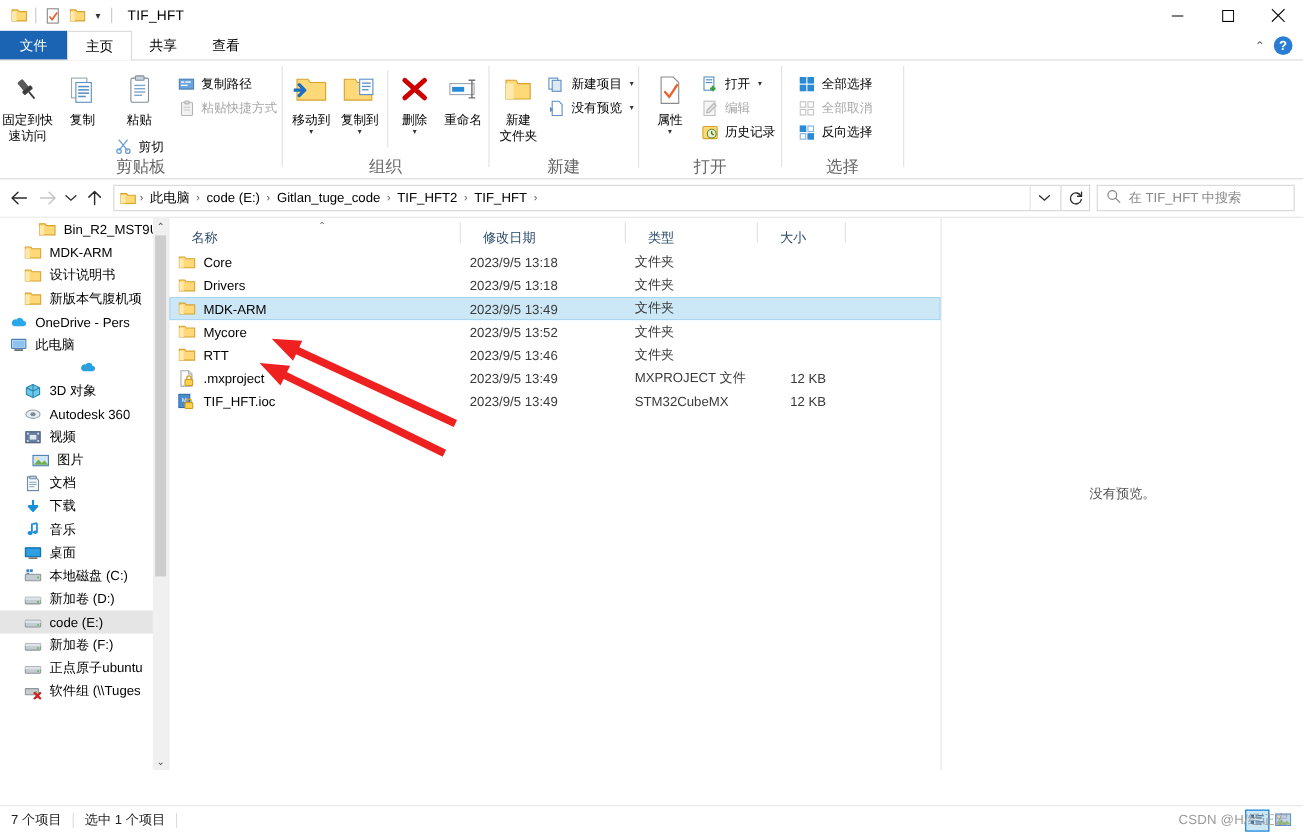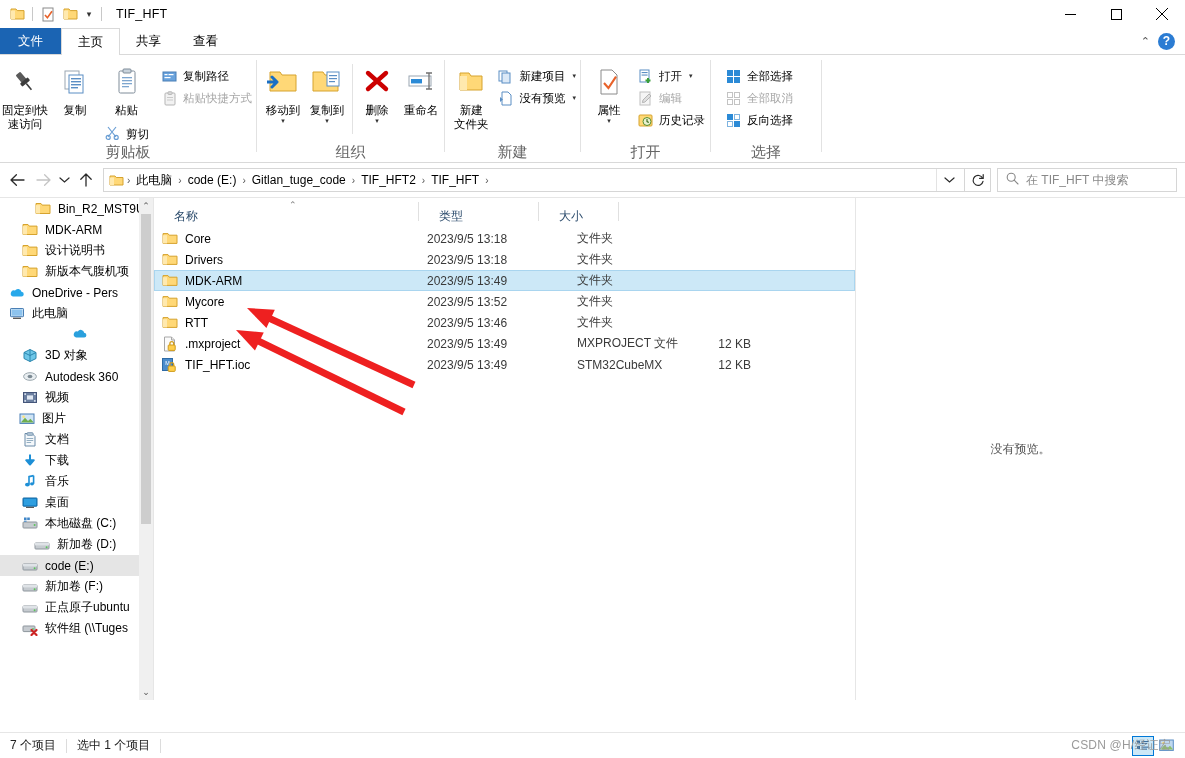--- a/index.html
+++ b/index.html
@@ -637,21 +637,21 @@
                   <rect x="2.4" y="3.3" width="1.6" height="1.6"></rect>
                   <rect x="12" y="3.3" width="1.6" height="1.6"></rect>
                   <rect x="2.4" y="10.1" width="1.6" height="1.6"></rect>
                   <rect x="12" y="10.1" width="1.6" height="1.6"></rect>
                   <rect x="5" y="5.4" width="6" height="4.2"></rect>
                 </g>
               </svg>
             </span>
             <span class="nl">视频</span>
           </div>
-          <div class="navitem" style="padding-left: 18px;">
+          <div class="navitem" style="padding-left: 28px;">
             <span class="ni">
               <svg width="16" height="15" viewBox="0 0 16 15">
                 <rect x="1" y="3" width="14" height="9.4" fill="#cfe4f5" stroke="#4a7fb5"></rect>
                 <path d="M1.8 11.6l4.2-4.8 3 3.2 2.4-2.3 3.4 3.9z" fill="#6fae4e"></path>
                 <circle cx="4.6" cy="5.8" r="1.3" fill="#ffe27a"></circle>
               </svg>
             </span>
             <span class="nl">图片</span>
           </div>
           <div class="navitem" style="padding-left: 21px;">
@@ -704,21 +704,21 @@
                 <circle cx="12.6" cy="9" r="1" fill="#5ac45a"></circle>
                 <g fill="#3f86c8">
                   <rect x="2" y="1.5" width="2.6" height="2.6"></rect>
                   <rect x="5.2" y="1.5" width="2.6" height="2.6"></rect>
                   <rect x="2" y="4.7" width="2.6" height="1"></rect>
                 </g>
               </svg>
             </span>
             <span class="nl">本地磁盘 (C:)</span>
           </div>
-          <div class="navitem" style="padding-left: 33px;">
+          <div class="navitem" style="padding-left: 21px;">
             <span class="ni">
               <svg width="16" height="15" viewBox="0 0 16 15">
                 <rect x="1" y="6" width="14" height="6" rx="0.8" fill="#c6cbd0" stroke="#8d959c"></rect>
                 <rect x="1" y="6" width="14" height="2.4" fill="#dfe3e7"></rect>
                 <circle cx="12.6" cy="10.2" r="1" fill="#5ac45a"></circle>
               </svg>
             </span>
             <span class="nl">新加卷 (D:)</span>
           </div>
           <div class="navitem sel" style="padding-left: 21px;">
@@ -767,20 +767,23 @@
         <div class="thumb" style="top:16px; height:310px;"></div>
         <div class="arrow" style="position:absolute;bottom:0;left:0;right:0;">⌄</div>
       </div>
     </div>
 
     <div class="listpane">
       <div class="colhdr">
         <div class="col name">
           <span>名称</span>
           <span class="sortmark">⌃</span>
+        </div>
+        <div class="col date">
+          <span>修改日期</span>
         </div>
         <div class="col type">
           <span>类型</span>
         </div>
         <div class="col size">
           <span>大小</span>
         </div>
       </div>
       <div class="rows" id="file-rows">
           <div class="row">

